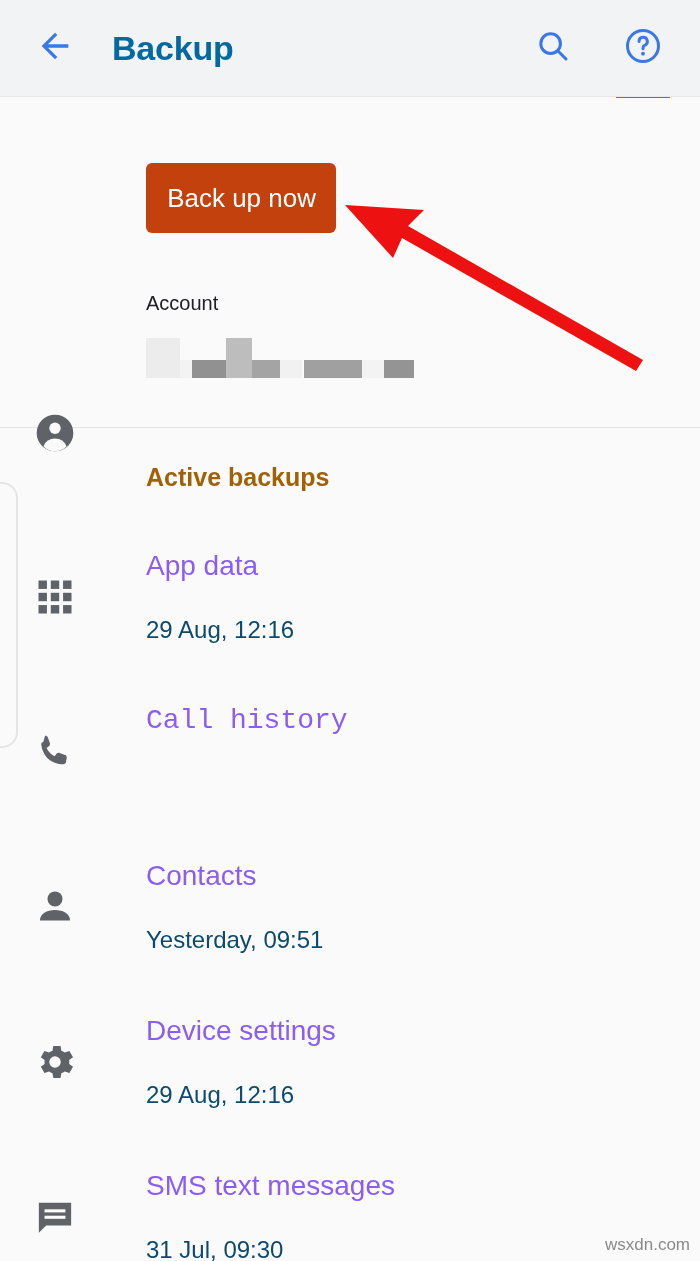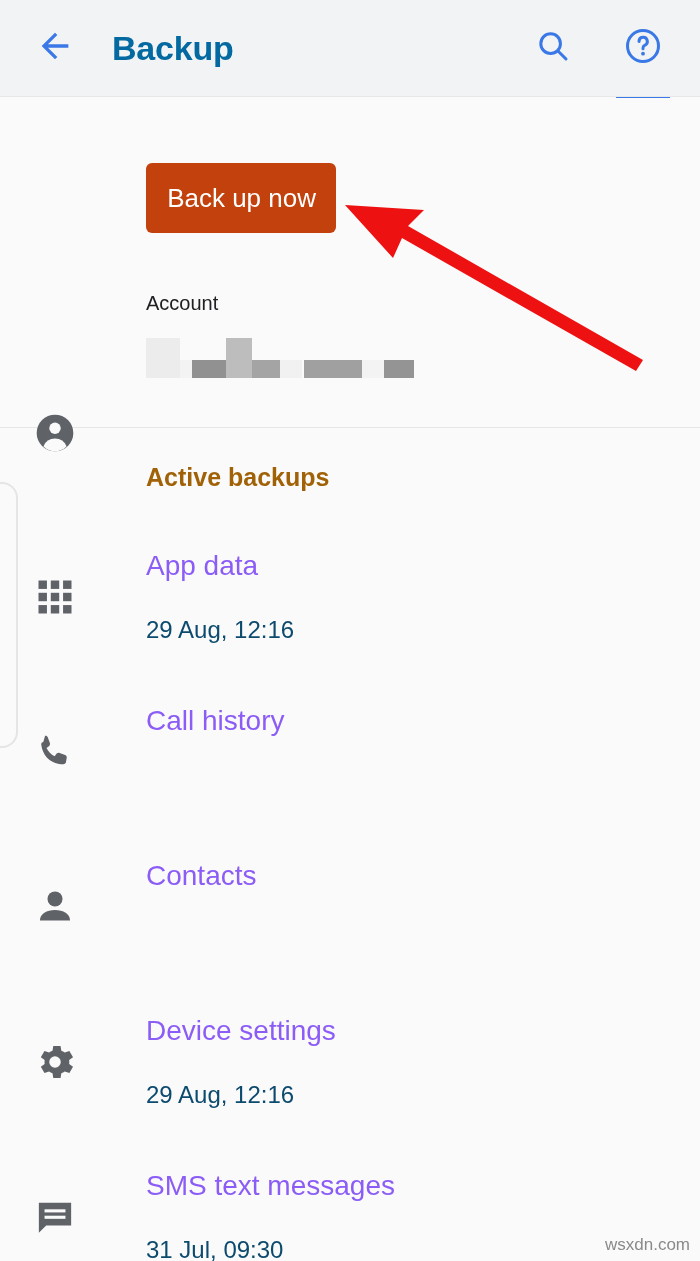--- a/index.html
+++ b/index.html
@@ -296,37 +296,38 @@
           <rect x="16.4" y="9.7" width="4.6" height="4.6" fill="#5f6368"></rect>
           <rect x="3" y="16.4" width="4.6" height="4.6" fill="#5f6368"></rect>
           <rect x="9.7" y="16.4" width="4.6" height="4.6" fill="#5f6368"></rect>
           <rect x="16.4" y="16.4" width="4.6" height="4.6" fill="#5f6368"></rect>
         </svg>
       </span>
       <div class="li-title">App data</div>
       <div class="li-sub">29 Aug, 12:16</div>
     </div>
 
-    <div class="list-item" style="top:258px;">
+    <div class="list-item" style="top:258px;font-family:Liberation Mono, monospace;">
       <span class="li-icon">
         <svg width="44" height="44" viewBox="0 0 24 24">
           <path d="M6.6 3.2c.7-.1 1.3.3 1.5.9l1.1 3c.2.6 0 1.3-.5 1.7l-1.3 1c.9 1.9 2.4 3.5 4.4 4.5l1-1.3c.4-.5 1.1-.7 1.7-.5l3 1.1c.6.2 1 .8.9 1.5l-.4 2.4c-.1.7-.7 1.2-1.4 1.2C9.8 18.7 5.3 14.2 4.5 8c-.1-.7.4-1.4 1.1-1.5z" fill="#5f6368"></path>
         </svg>
       </span>
       <div class="li-title">Call history</div>
     </div>
 
     <div class="list-item" style="top:413px;padding-left:46px;">
       <span class="li-icon">
         <svg width="44" height="44" viewBox="0 0 24 24">
           <circle cx="12" cy="7.6" r="4.1" fill="#5f6368"></circle>
           <path d="M3.8 19.4c0-3.6 3.7-5.7 8.2-5.7s8.2 2.1 8.2 5.7z" fill="#5f6368"></path>
         </svg>
       </span>
       <div class="li-title">Contacts</div>
+      <div class="li-sub">Yesterday, 09:51</div>
     </div>
 
     <div class="list-item" style="top:568px;padding-left:36px;">
       <span class="li-icon">
         <svg width="46" height="46" viewBox="0 0 24 24">
           <path d="M19.4 13a7.6 7.6 0 0 0 0-2l2-1.5-1.9-3.3-2.4.9a7.6 7.6 0 0 0-1.8-1l-.4-2.5h-3.8l-.4 2.5a7.6 7.6 0 0 0-1.8 1l-2.4-.9L4.6 9.5 6.6 11a7.6 7.6 0 0 0 0 2l-2 1.5 1.9 3.3 2.4-.9a7.6 7.6 0 0 0 1.8 1l.4 2.5h3.8l.4-2.5a7.6 7.6 0 0 0 1.8-1l2.4.9 1.9-3.3z" fill="#5f6368"></path>
           <circle cx="12" cy="12" r="3" fill="#fafafa"></circle>
         </svg>
       </span>
       <div class="li-title">Device settings</div>

